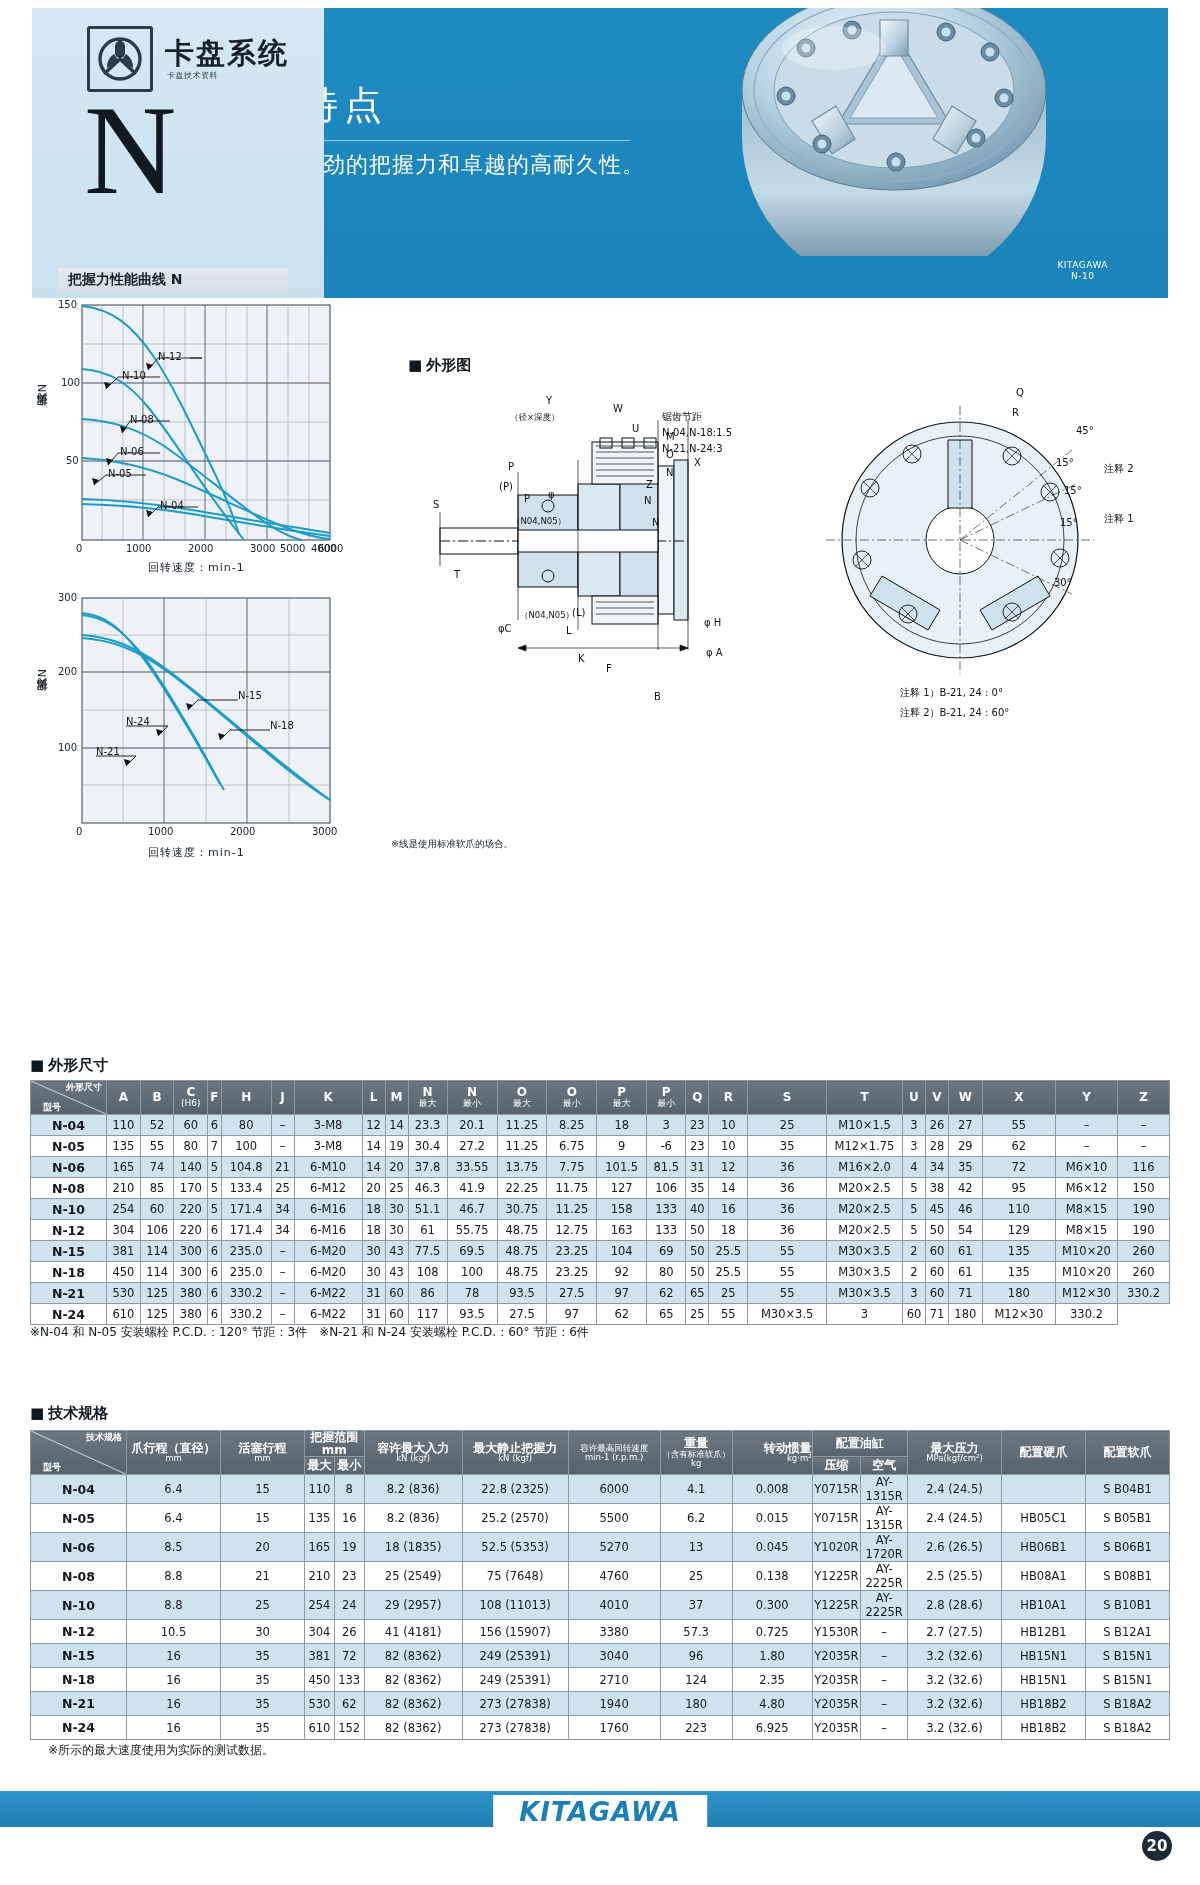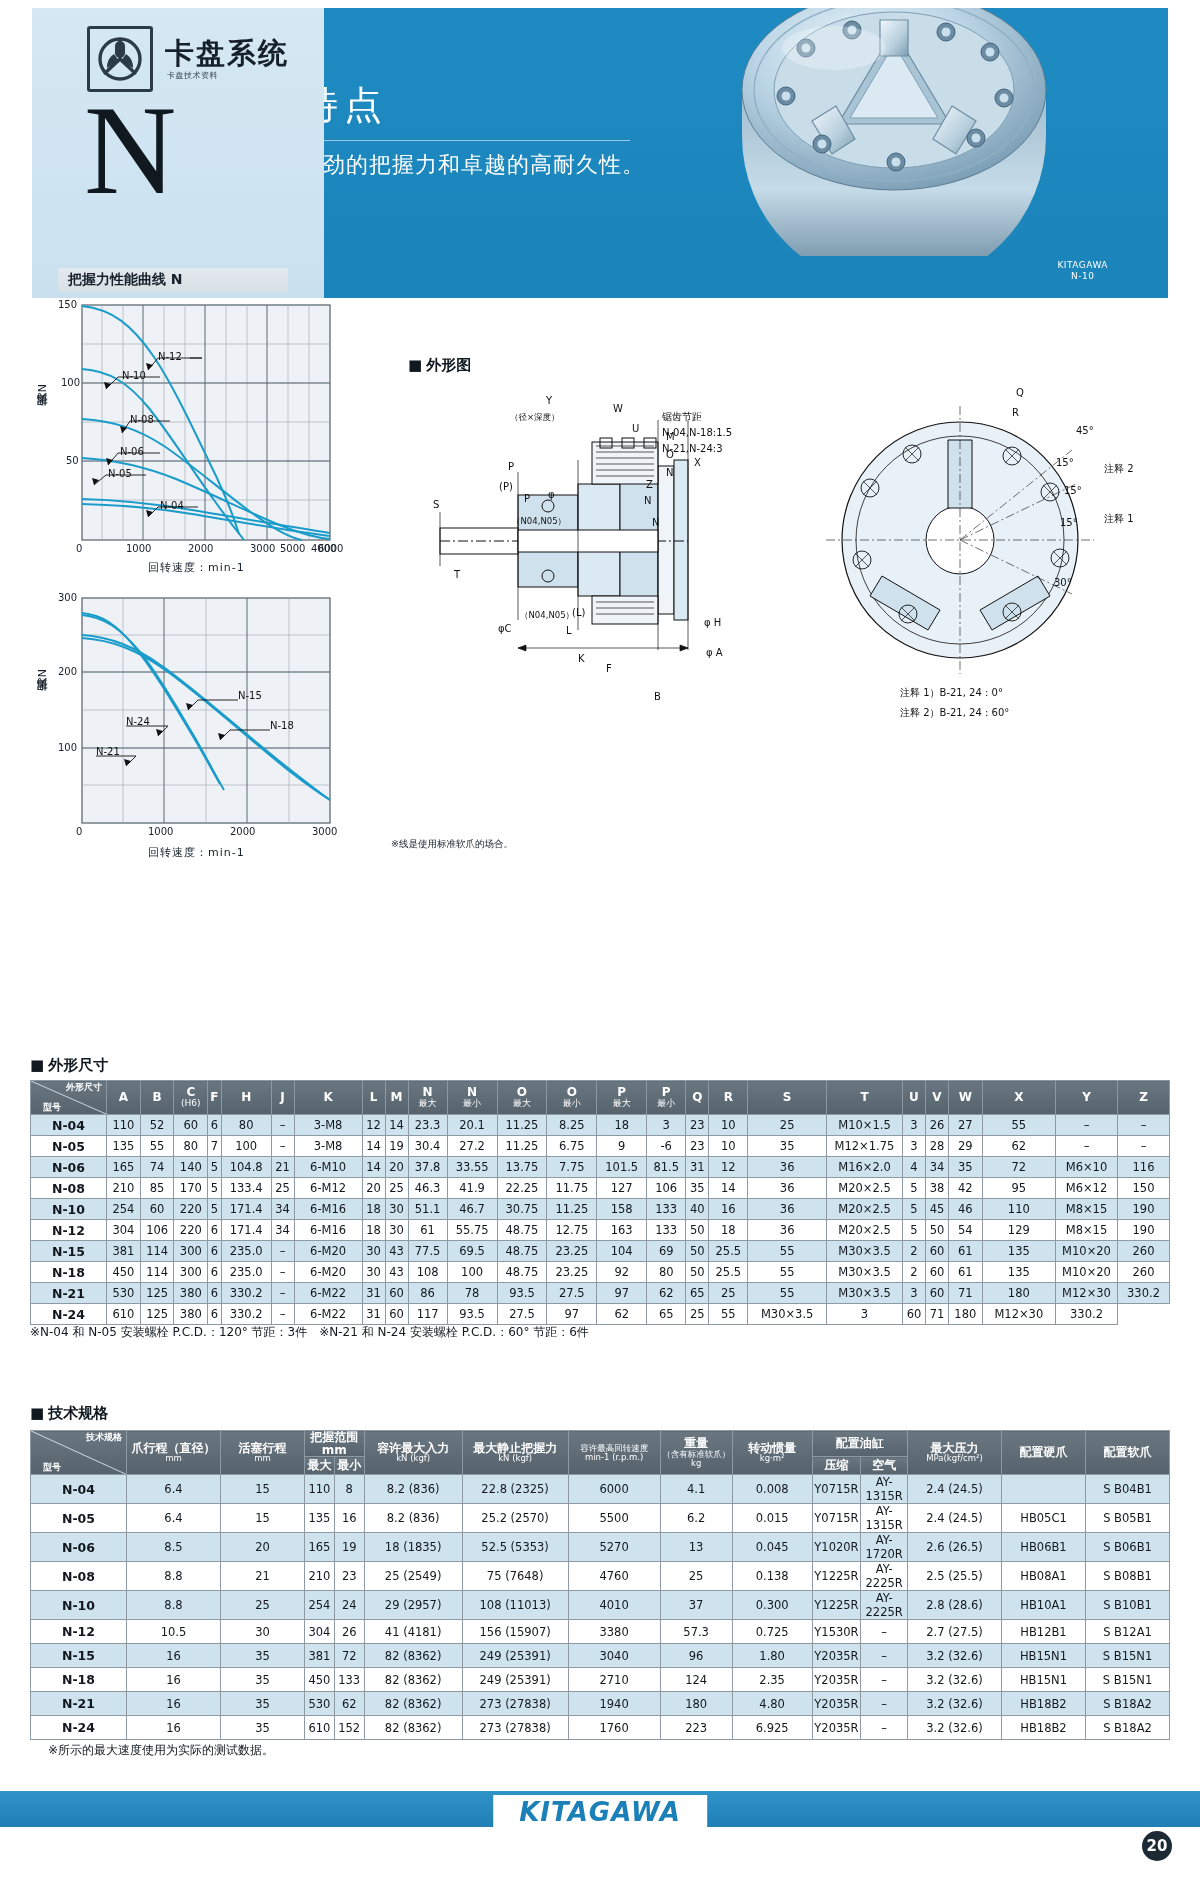--- a/index.html
+++ b/index.html
@@ -900,21 +900,21 @@
       <th rowspan="2" style="width:106px;">
         <span>最大静止把握力</span>
         <span class="th-unit">kN (kgf)</span></th>
       <th rowspan="2" style="width:92px;">
         <span class="th-unit">容许最高回转速度</span>
         <span class="th-unit">min-1 (r.p.m.)</span>
         </th>
       <th rowspan="2" style="width:72px;">
         <span>重量</span>
         <span class="th-unit">（含有标准软爪）kg</span></th>
-      <th rowspan="2" style="width:80px;">
+      <th rowspan="2" style="width:80px;text-align:right;">
         <span>转动惯量</span>
         <span class="th-unit">kg·m²</span></th>
       <th colspan="2" style="width:130px;">
         <span>配置油缸</span></th>
       <th rowspan="2" style="width:94px;">
         <span>最大压力</span>
         <span class="th-unit">MPa(kgf/cm²)</span></th>
       <th rowspan="2" style="width:84px;">
         <span>配置硬爪</span></th>
       <th rowspan="2" style="width:84px;">

